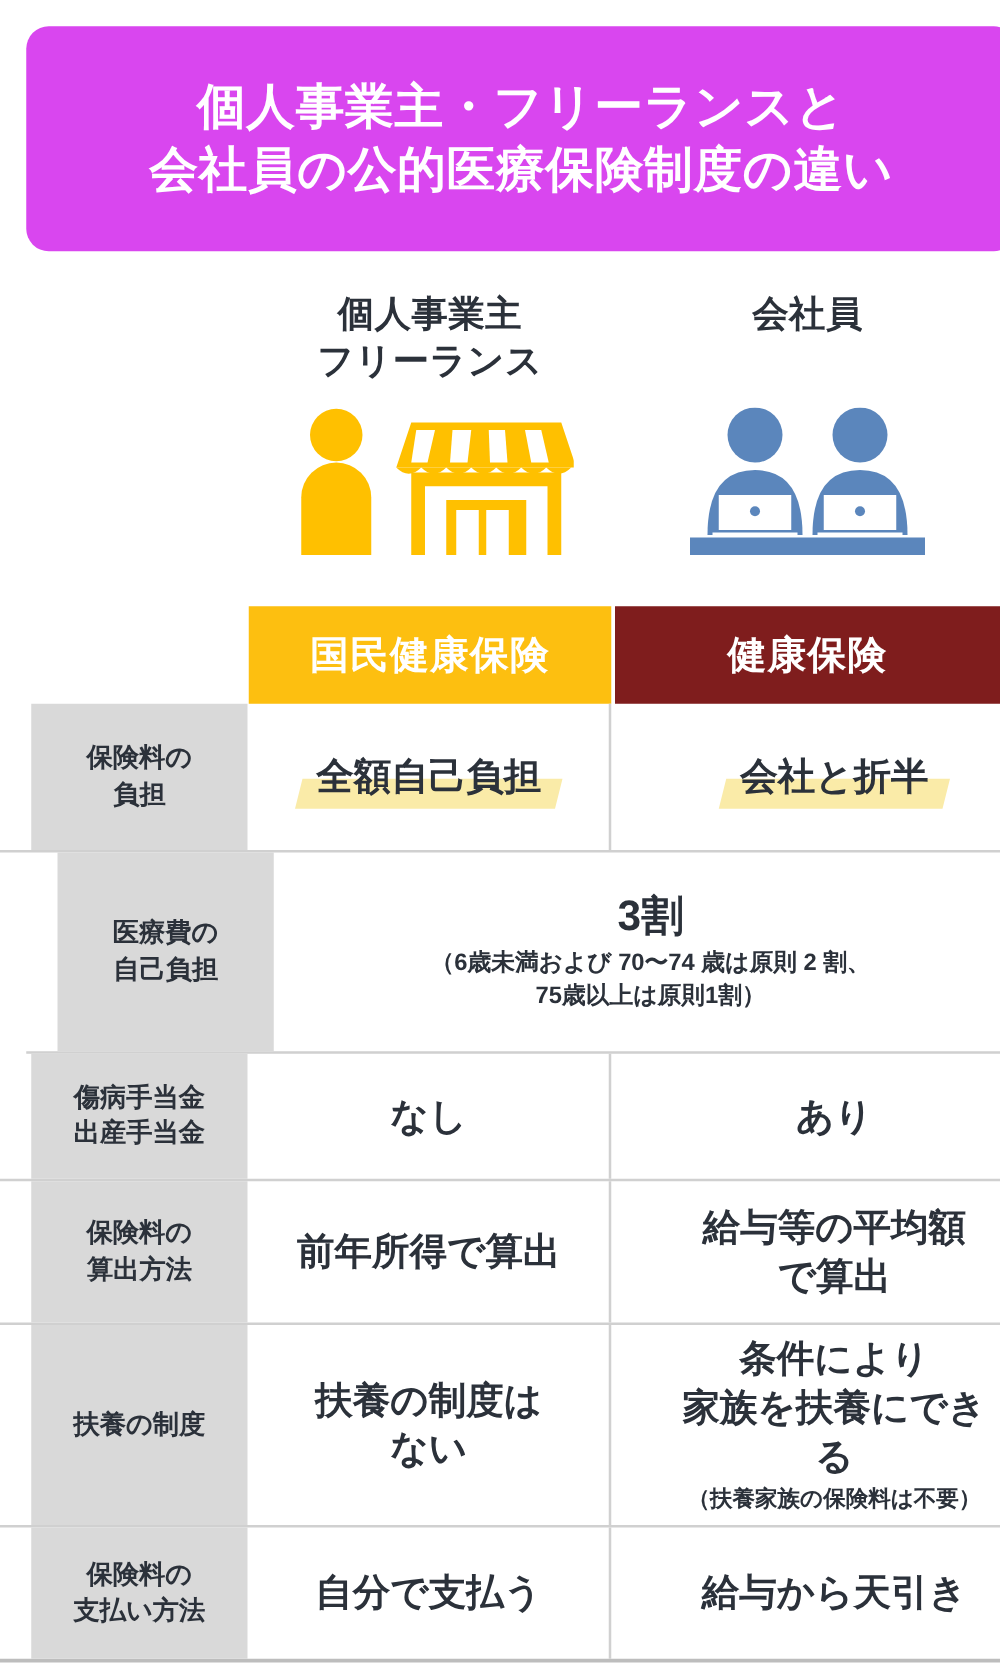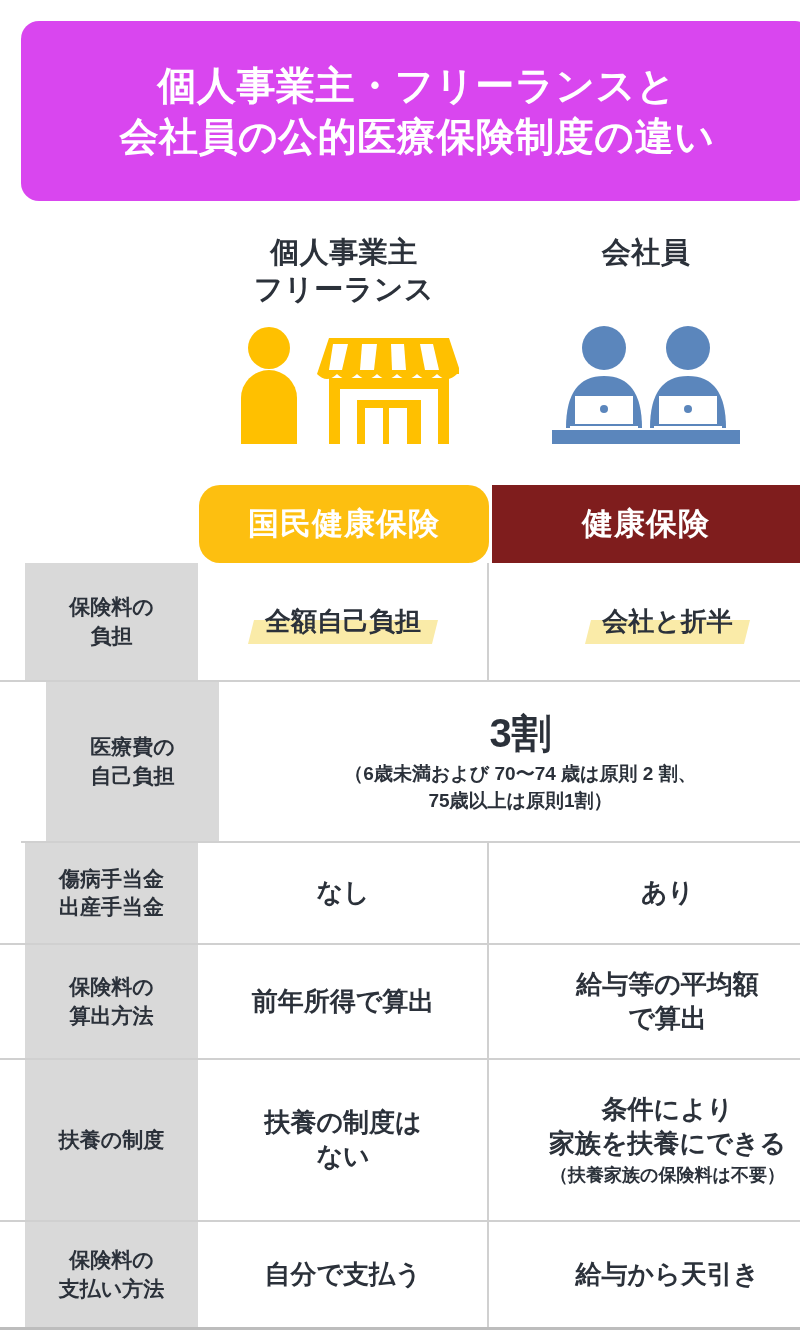--- a/index.html
+++ b/index.html
@@ -93,21 +93,20 @@
     color: #ffffff;
     font-size: 31px;
     font-weight: bold;
     letter-spacing: 1px;
     white-space: nowrap;
   }
   #head-kokumin {
     left: 199px;
     width: 290px;
     background: #FDBF10;
-    border-radius: 21px;
   }
   #head-kenko {
     left: 492px;
     width: 308px;
     background: #7f1d1d;
   }
 
   .trow {
     position: relative;
     width: 800px;
@@ -147,21 +146,21 @@
     justify-content: center;
     text-align: center;
     box-sizing: border-box;
     position: relative;
   }
   .cell-left  { width: 290px; border-right: 2px solid #d0d0d0; }
   .cell-right { flex: 1; padding-left: 46px; }
   .cell-span  { width: 100%; }
 
   .cell-main {
-    font-size: 26px;
+    font-size: 30px;
     font-weight: bold;
     line-height: 1.3;
     position: relative;
     display: inline-block;
     z-index: 1;
   }
   .cell-sub {
     font-size: 19px;
     font-weight: bold;
     line-height: 1.38;
@@ -169,21 +168,21 @@
   }
   .cell-note {
     font-size: 18px;
     font-weight: bold;
     line-height: 1.3;
     margin-top: 3px;
   }
 
   
   .big-ratio {
-    font-size: 40px;
+    font-size: 34px;
     font-weight: bold;
     line-height: 1.2;
   }
 
   
   .hl-wrap {
     position: relative;
     display: inline-block;
   }
   .hl-wrap .hl-bar {

